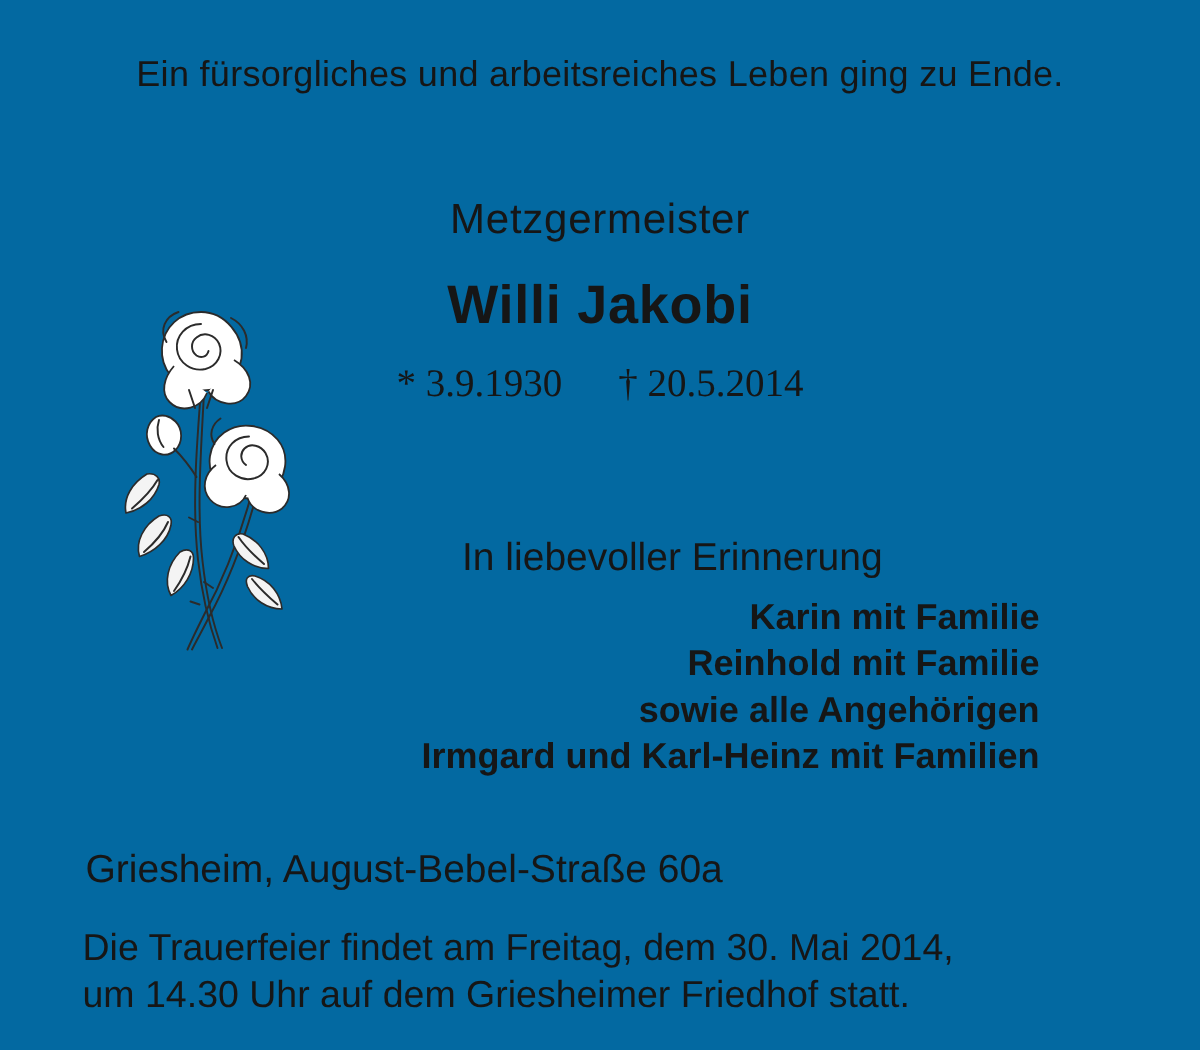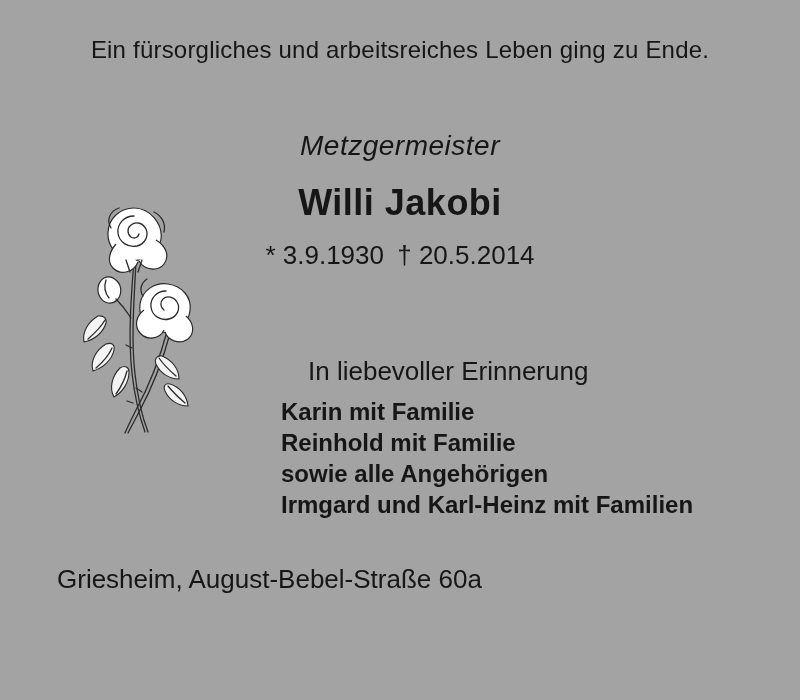--- a/index.html
+++ b/index.html
@@ -4,42 +4,41 @@
 <style>
   html, body {
     margin: 0;
     padding: 0;
     background: #ffffff;
   }
   #notice {
     position: relative;
     width: 800px;
     height: 700px;
-    background: #a3a3a3;
+    background: #0369a1;
     color: #161616;
     font-family: "Liberation Sans", sans-serif;
     overflow: hidden;
   }
   .epigraph {
     position: absolute;
     top: 36px;
     left: 0;
     right: 0;
     text-align: center;
     font-size: 24px;
     letter-spacing: 0.2px;
   }
   .profession {
     position: absolute;
     top: 130px;
     left: 0;
     right: 0;
     text-align: center;
     font-size: 28px;
-    font-style: italic;
     letter-spacing: 0.5px;
   }
   .deceased-name {
     position: absolute;
     top: 182px;
     left: 0;
     right: 0;
     text-align: center;
     font-size: 36px;
     font-weight: bold;
@@ -48,21 +47,22 @@
   .dates {
     position: absolute;
     top: 240px;
     left: 0;
     right: 0;
     text-align: center;
     font-size: 26px;
   }
   .dates .date-part {
     display: inline-block;
-    margin: 0 3px;
+    margin: 0 15px;
+    font-family: Liberation Serif, serif;
   }
   .rose-art {
     position: absolute;
     left: 76px;
     top: 198px;
     width: 126px;
     height: 238px;
   }
   .remembrance-heading {
     position: absolute;
@@ -71,20 +71,21 @@
     font-size: 26px;
     margin-left: 27px;
   }
   .mourners {
     position: absolute;
     left: 281px;
     top: 396px;
     font-size: 24px;
     font-weight: bold;
     line-height: 31px;
+    text-align: right;
   }
   .address {
     position: absolute;
     left: 57px;
     top: 564px;
     font-size: 26px;
   }
   .funeral-info {
     position: absolute;
     left: 55px;
@@ -175,14 +176,18 @@
 
   <div class="mourners">
     <div>Karin mit Familie</div>
     <div>Reinhold mit Familie</div>
     <div>sowie alle Angehörigen</div>
     <div>Irmgard und Karl-Heinz mit Familien</div>
   </div>
 
   <div class="address">Griesheim, August-Bebel-Straße 60a</div>
 
+  <div class="funeral-info">
+    <div>Die Trauerfeier findet am Freitag, dem 30. Mai 2014,</div>
+    <div>um 14.30 Uhr auf dem Griesheimer Friedhof statt.</div>
+  </div>
 
 </div>
 
 </body></html>

